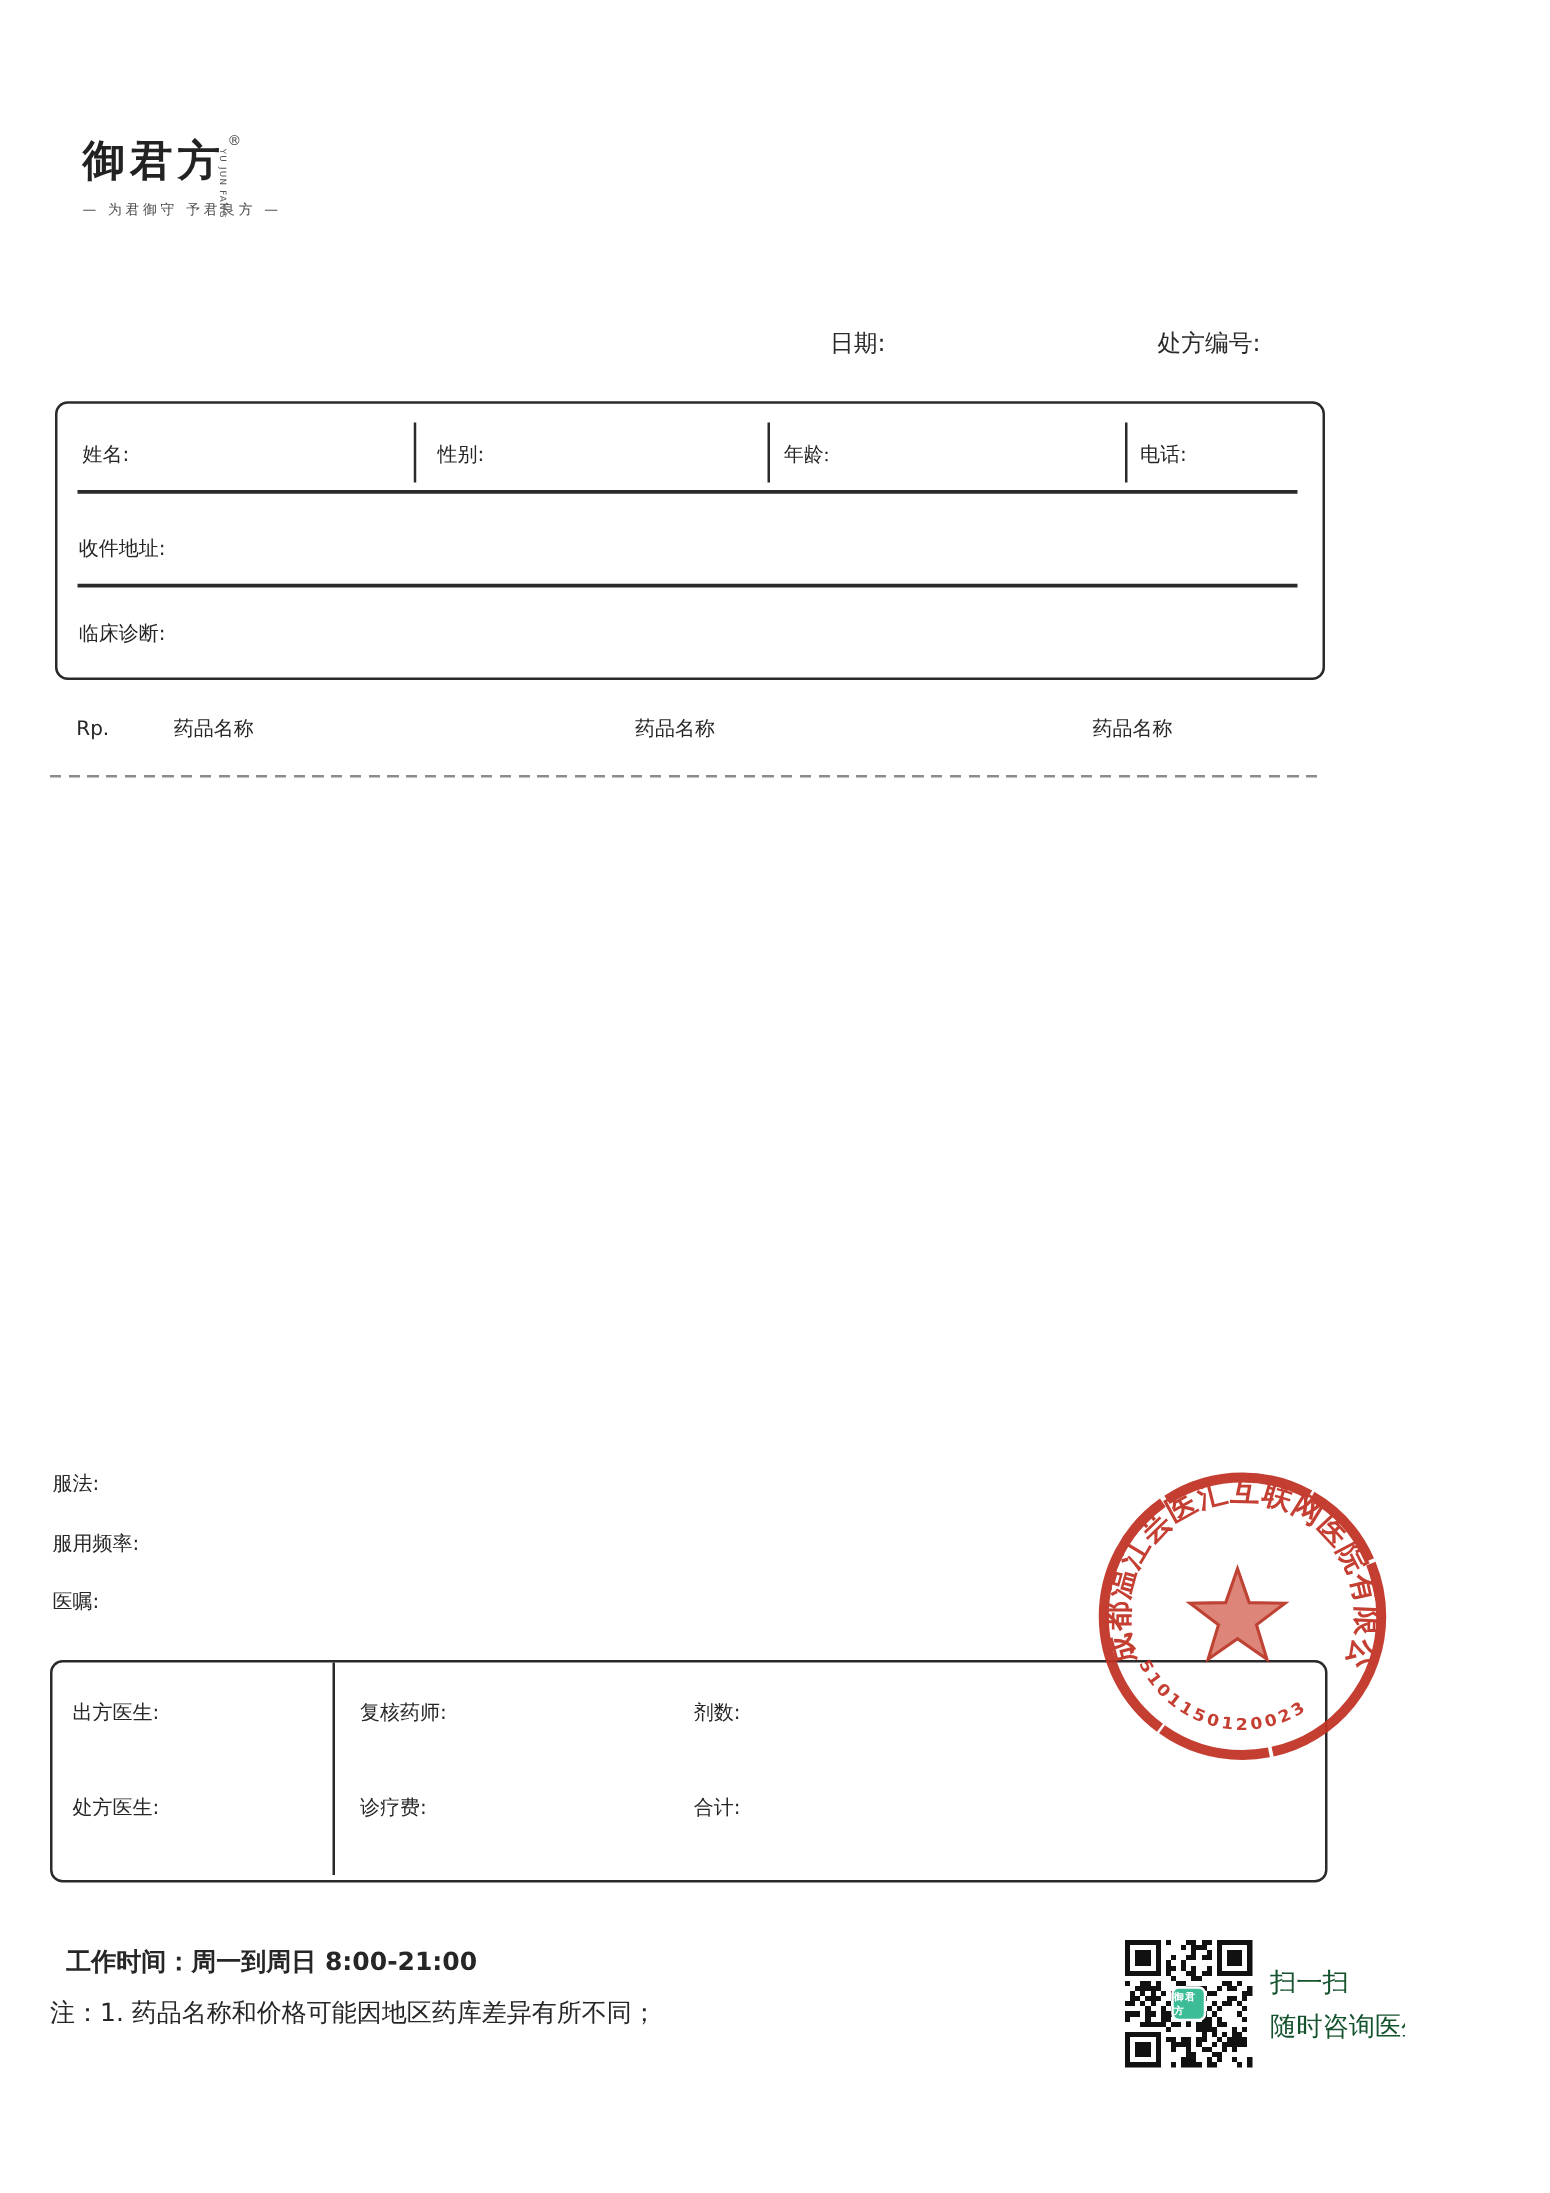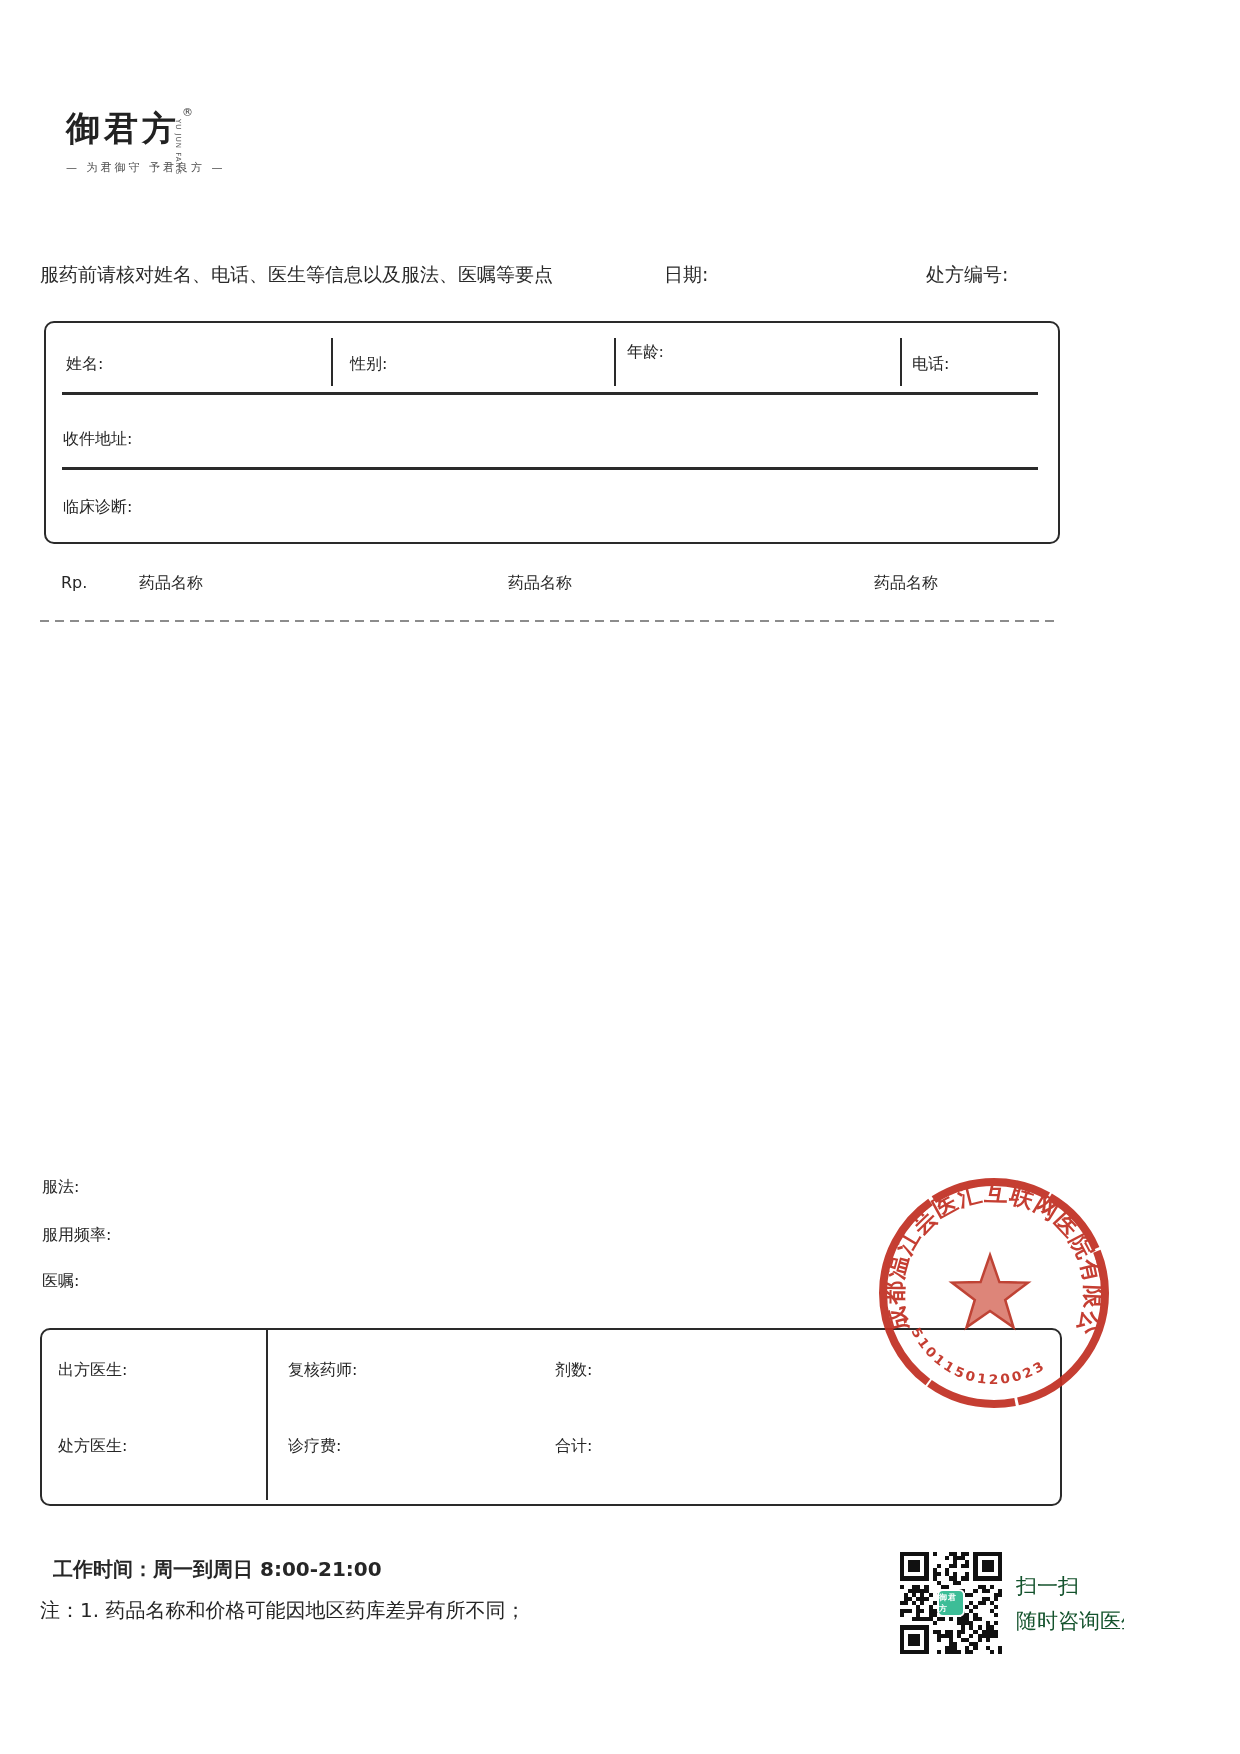--- a/index.html
+++ b/index.html
@@ -46,29 +46,28 @@
       <div class="logo-word">御君方</div>
       <div style="margin-left:2px;">
         <div class="logo-reg">®</div>
         <div class="logo-vert">YU JUN FANG</div>
       </div>
     </div>
     <div class="logo-tagline" style="margin-top:8px;">— 为君御守  予君良方 —</div>
   </div>
 
 
-  <div class="abs info" style="left:40px;top:262px;">服药前请核对姓名、电话、医生等信息以及服法、医嘱等要点</div>
   <div class="abs info" style="left:664px;top:262px;">日期:</div>
   <div class="abs info" style="left:926px;top:262px;">处方编号:</div>
 
   <div class="box" style="left:44px;top:321px;width:1012px;height:219px;"></div>
 
   <div class="lbl" style="left:66px;top:354px;">姓名:</div>
   <div class="lbl" style="left:350px;top:354px;">性别:</div>
-  <div class="lbl" style="left:627px;top:342px;font-family:Liberation Serif, serif;">年龄:</div>
+  <div class="lbl" style="left:627px;top:354px;font-family:Liberation Serif, serif;">年龄:</div>
   <div class="lbl" style="left:912px;top:354px;">电话:</div>
 
   <div class="vshort" style="left:331px;top:338px;height:48px;"></div>
   <div class="vshort" style="left:614px;top:338px;height:48px;"></div>
   <div class="vshort" style="left:900px;top:338px;height:48px;"></div>
 
   <div class="hline" style="left:62px;top:392px;width:976px;"></div>
   <div class="lbl" style="left:63px;top:429px;">收件地址:</div>
   <div class="hline" style="left:62px;top:467px;width:976px;"></div>
   <div class="lbl" style="left:63px;top:497px;">临床诊断:</div>

